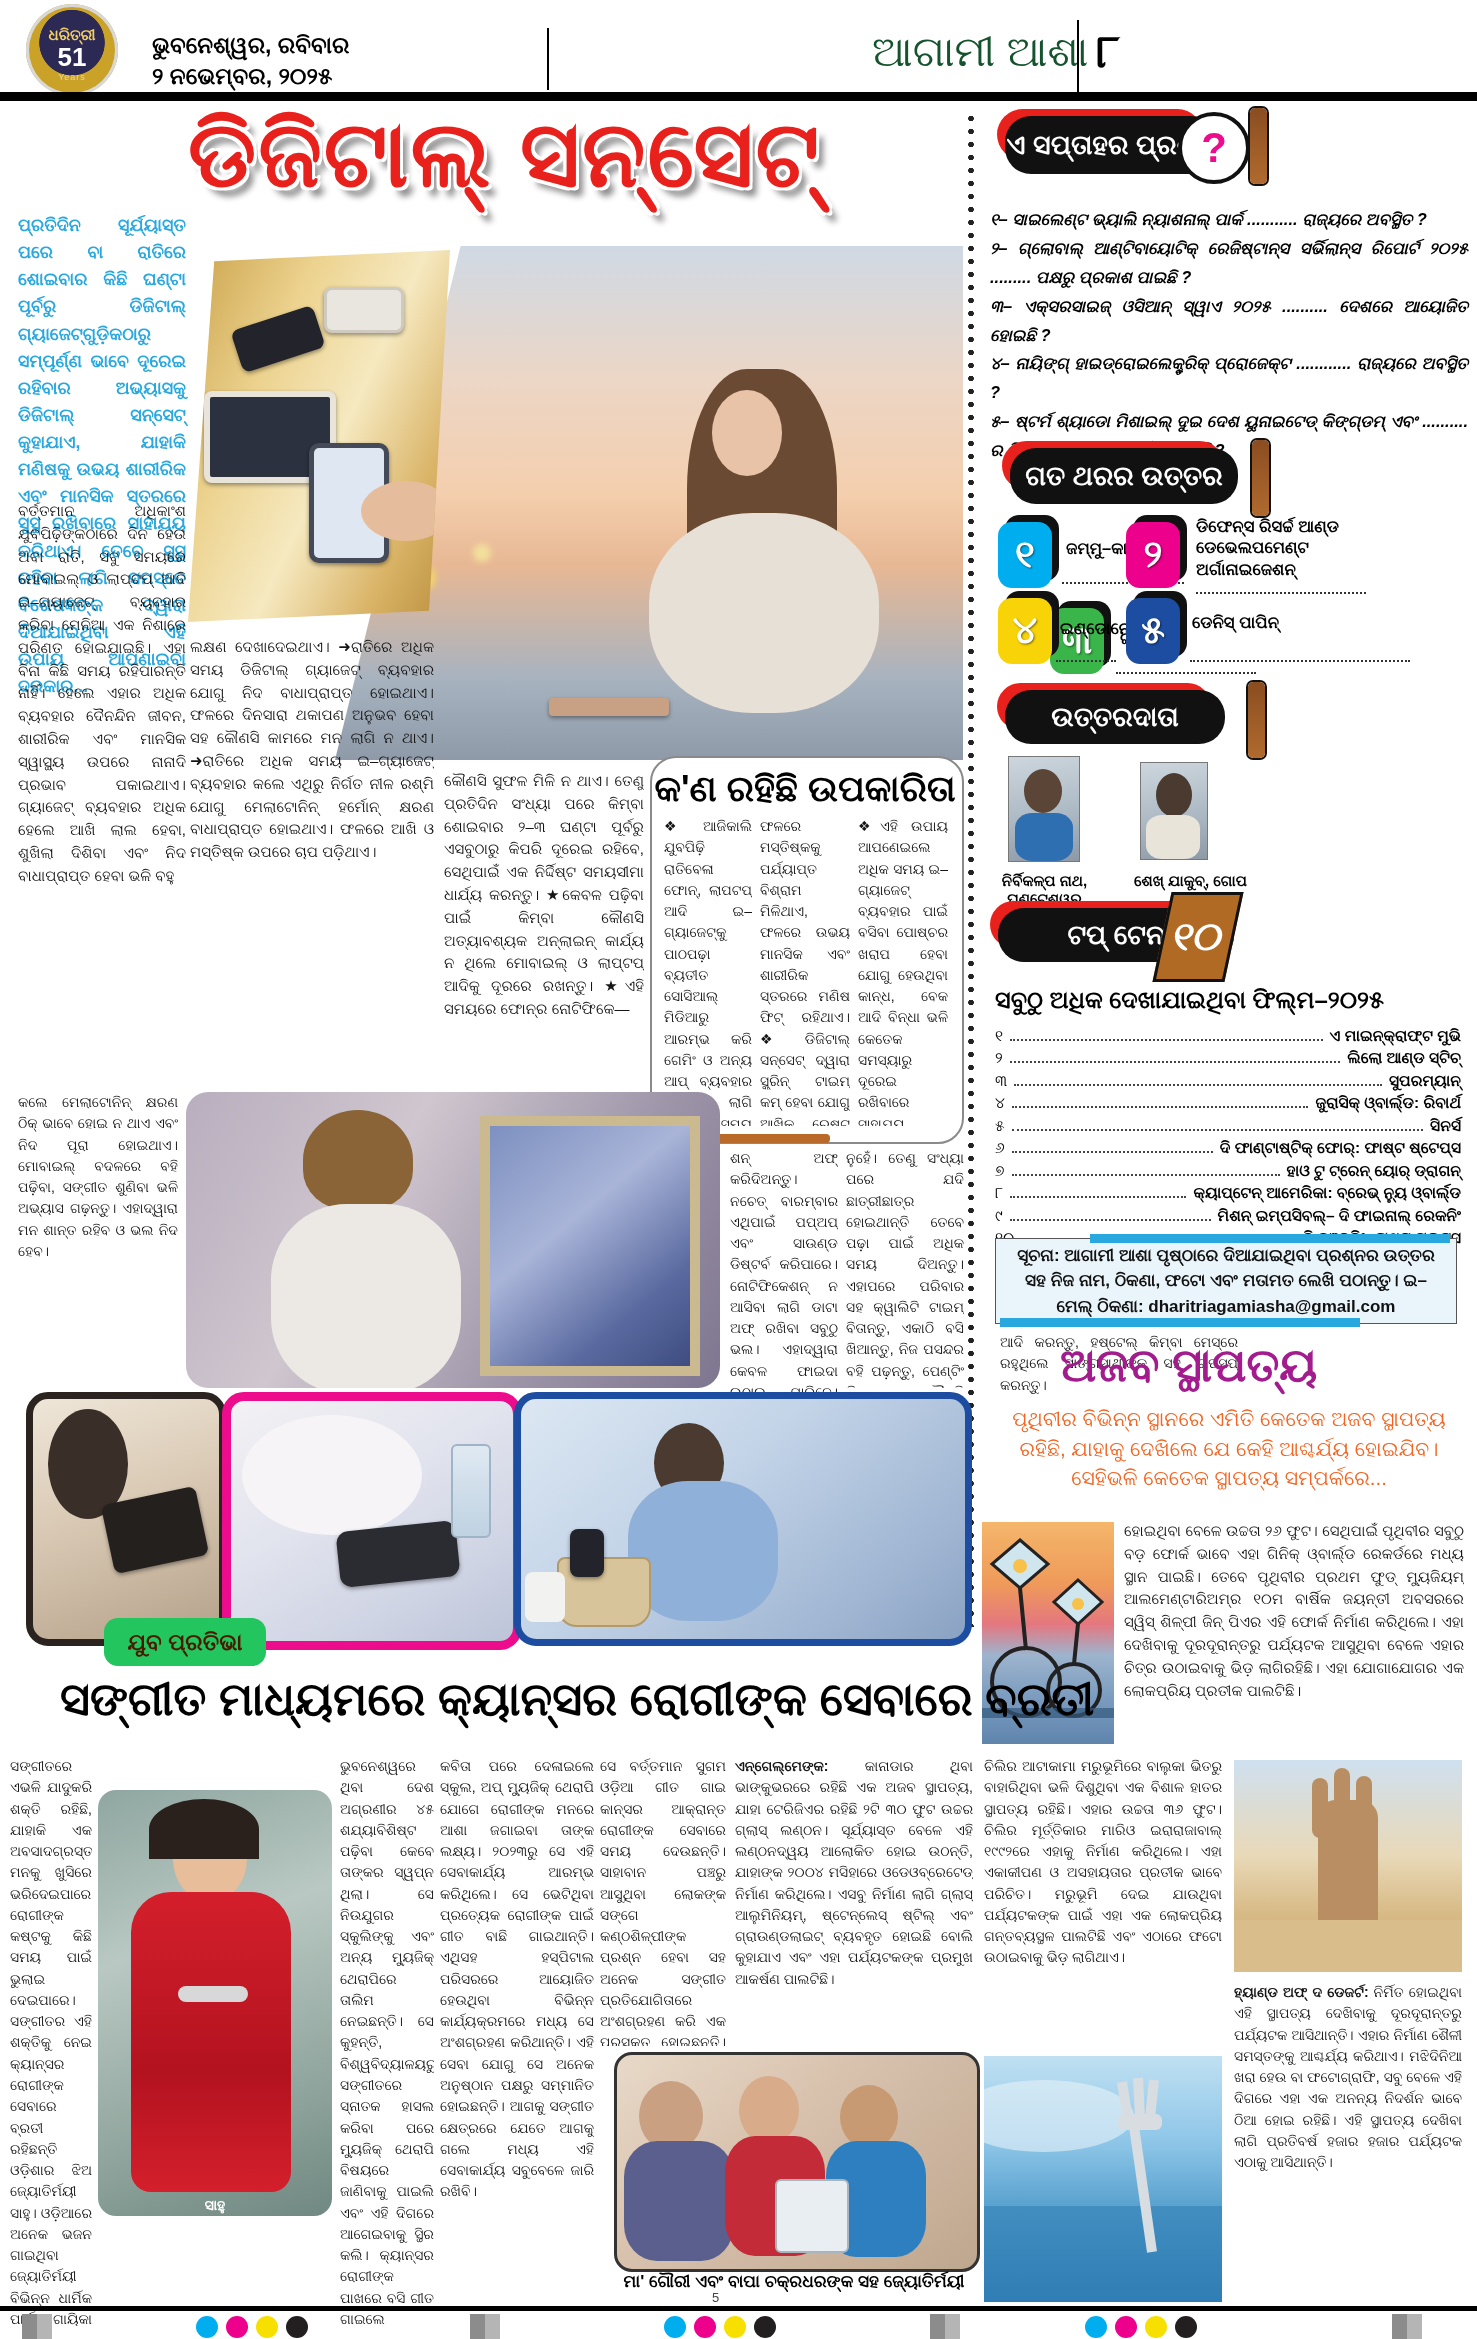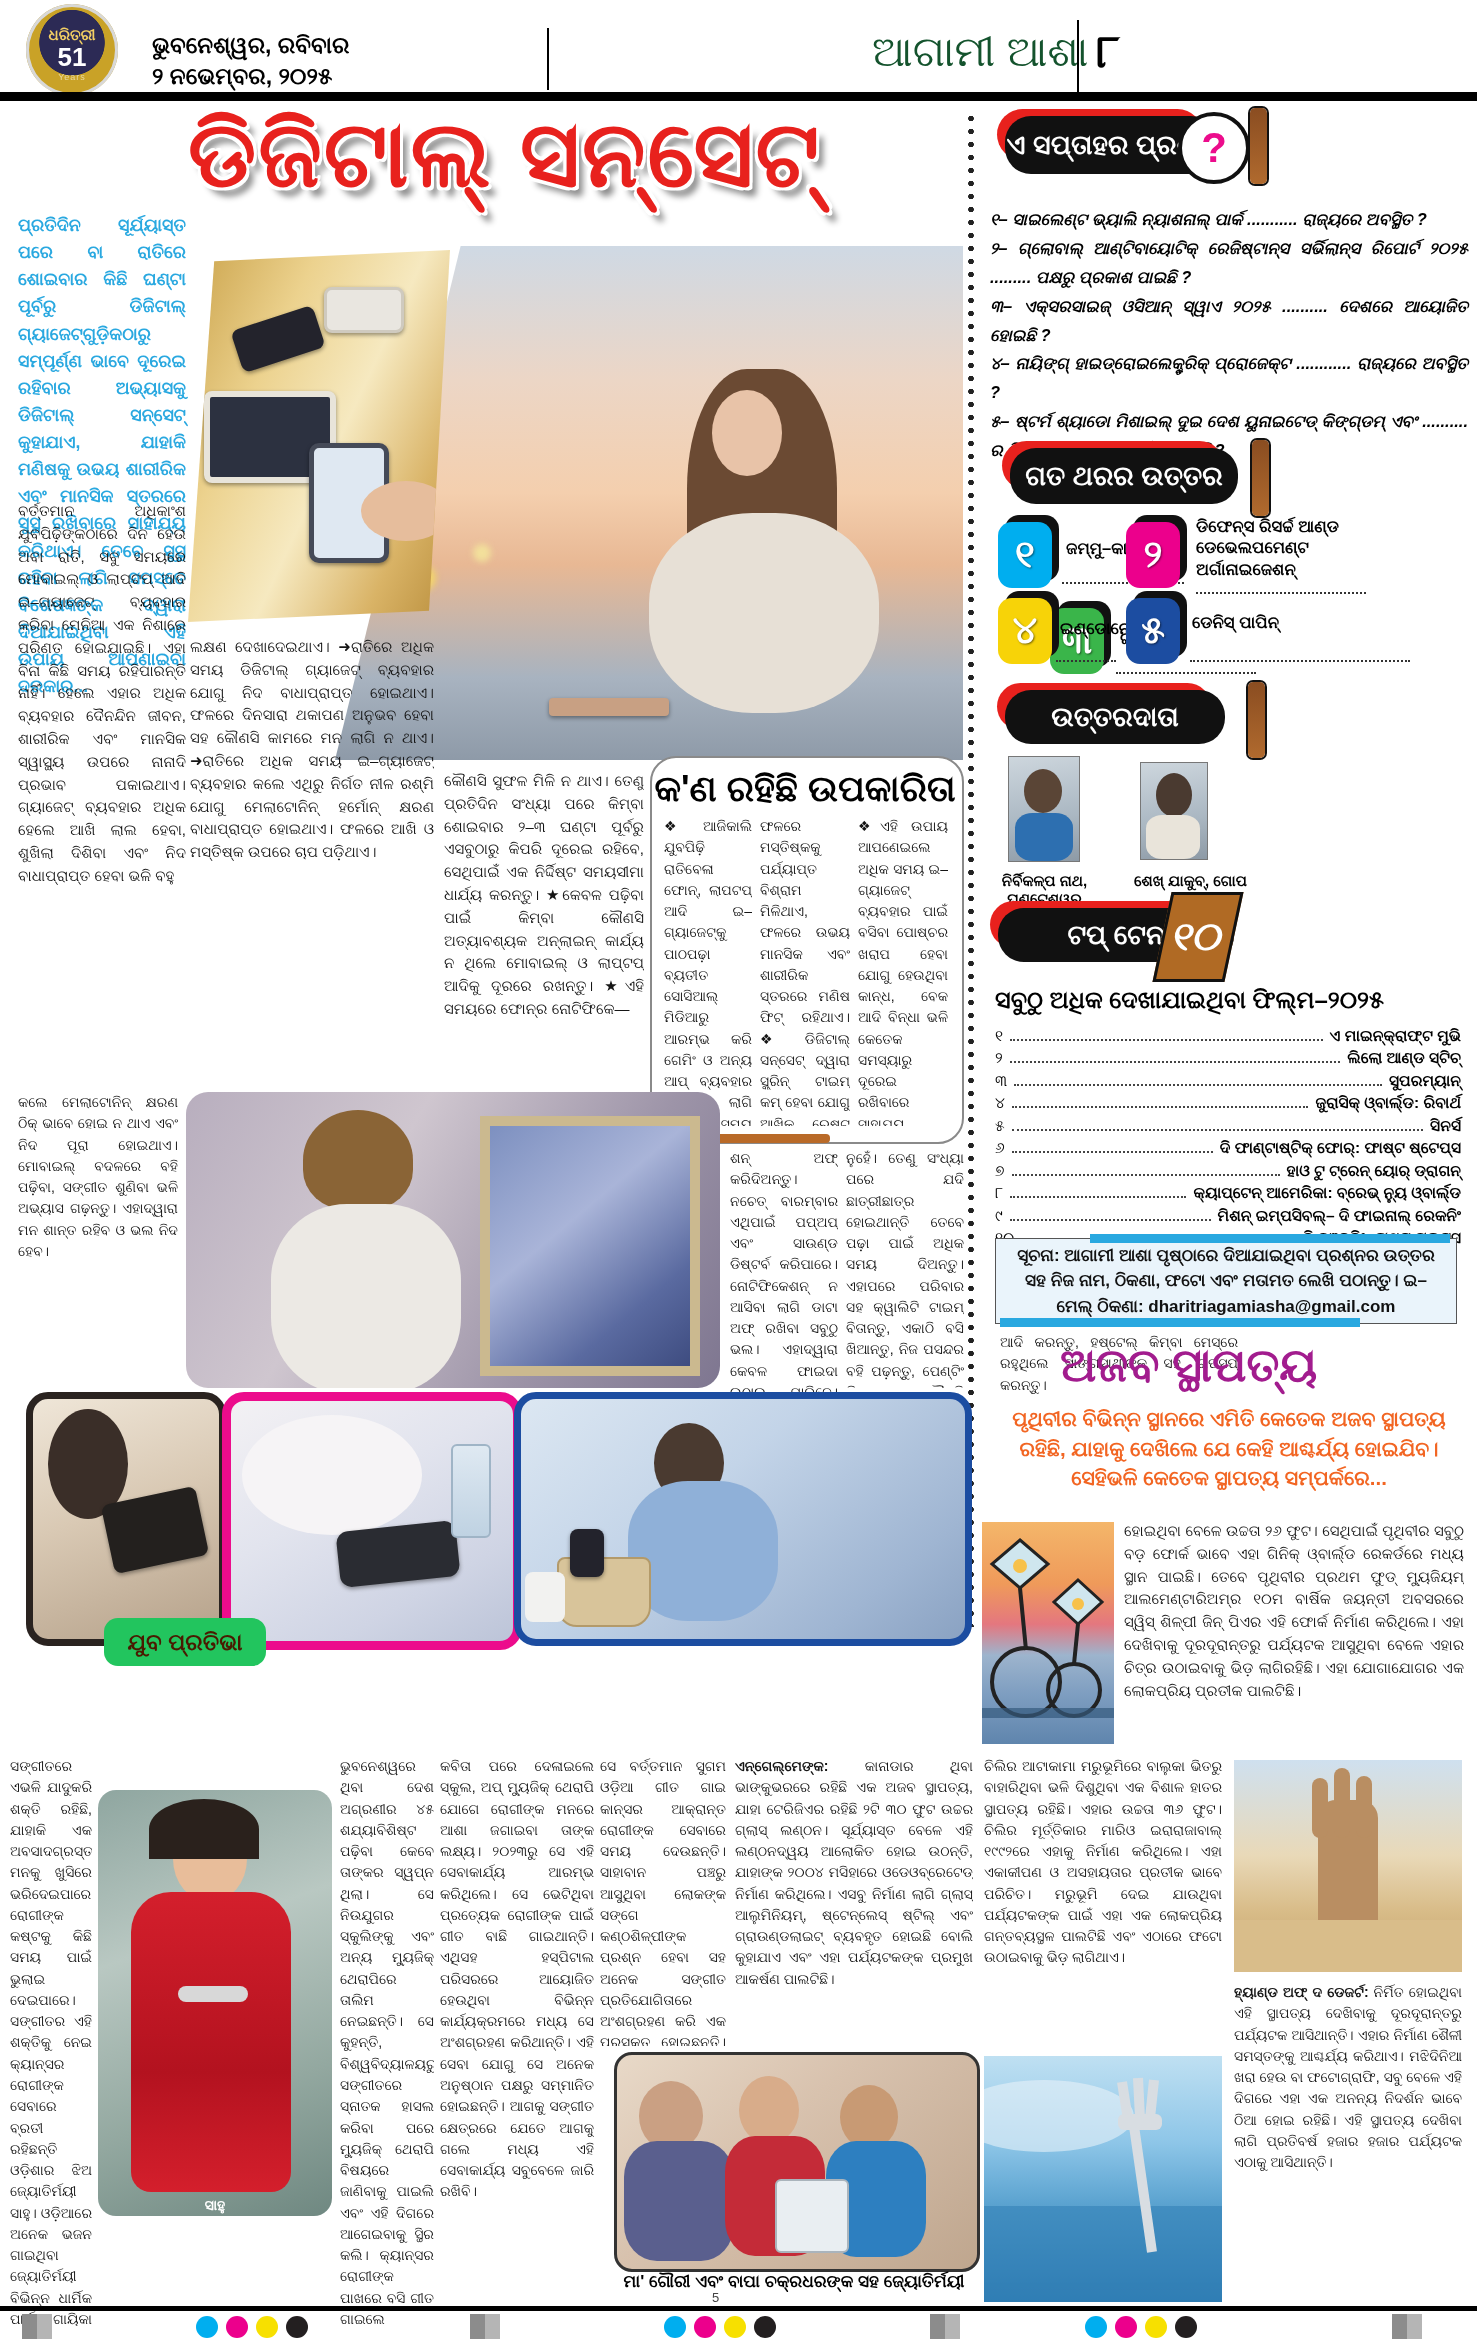--- a/index.html
+++ b/index.html
@@ -62,21 +62,21 @@
   .badge10{position:absolute;width:66px;height:84px;background:#b06a24;border:3px solid #111;transform:skewX(-12deg);
       display:flex;align-items:center;justify-content:center;color:#fff;font-weight:900;font-size:40px;}
   .ttsub{font-weight:900;font-size:24px;color:#000;}
   .ttrow{display:flex;align-items:flex-end;height:22.5px;font-size:15.5px;color:#000;}
   .ttdots{flex:1;border-bottom:2.2px dotted #444;margin:0 7px 4px 7px;}
   .ttname{font-weight:bold;white-space:nowrap;}
   .notice{background:#eaf4fb;border:1.5px solid #555;font-size:17px;font-weight:600;text-align:center;line-height:1.5;
       display:flex;align-items:center;justify-content:center;padding:8px 14px;box-sizing:border-box;}
   .cyanbar{position:absolute;height:9px;background:#29a8e0;}
   .ajtitle{color:#a21c8e;font-weight:900;font-size:46px;white-space:nowrap;}
-  .ajintro{color:#f26522;font-weight:bold;font-size:20.5px;line-height:1.45;text-align:center;}
+  .ajintro{color:#f26522;font-weight:normal;font-size:20.5px;line-height:1.45;text-align:center;}
   .lead-b{font-weight:900;}
   
   .tag{background:#22c55e;border-radius:14px;display:flex;align-items:center;justify-content:center;
       color:#4a1a00;font-weight:900;font-size:23px;}
   .mheadline{font-weight:900;font-size:46px;color:#000;white-space:nowrap;text-align:center;}
   .caption{font-weight:bold;font-size:17px;color:#000;text-align:center;}
   
   .rule{background:#000;height:5px;}
   .regsq{width:30px;height:30px;background:linear-gradient(90deg,#8c8c8c 50%,#b5b5b5 50%);}
   .dotrow{display:flex;gap:8px;}
@@ -346,20 +346,21 @@
         <line x1="154" y1="22" x2="156" y2="62"></line>
         <line x1="170" y1="24" x2="166" y2="62"></line>
       </g>
       <rect x="134" y="58" width="44" height="16" rx="6" fill="#d8dde2"></rect>
     </svg>
   </div>
 
   <div class="abs tag" style="left:104px;top:1618px;width:162px;height:48px;">
     <span>ଯୁବ ପ୍ରତିଭା</span>
   </div>
+  <div class="abs mheadline" style="left:60px;top:1672px;width:880px;">ସଙ୍ଗୀତ ମାଧ୍ୟମରେ କ୍ୟାନ୍ସର ରୋଗୀଙ୍କ ସେବାରେ ବ୍ରତୀ</div>
 
   <div class="abs txt small" style="left:10px;top:1756px;width:82px;height:574px;">ସଙ୍ଗୀତରେ ଏଭଳି ଯାଦୁକରି ଶକ୍ତି ରହିଛି, ଯାହାକି ଏକ ଅବସାଦଗ୍ରସ୍ତ ମନକୁ ଖୁସିରେ ଭରିଦେଇପାରେ, ରୋଗୀଙ୍କ କଷ୍ଟକୁ କିଛି ସମୟ ପାଇଁ ଭୁଲାଇ ଦେଇପାରେ। ସଙ୍ଗୀତର ଏହି ଶକ୍ତିକୁ ନେଇ କ୍ୟାନ୍ସର ରୋଗୀଙ୍କ ସେବାରେ ବ୍ରତୀ ରହିଛନ୍ତି ଓଡ଼ିଶାର ଝିଅ ଜ୍ୟୋତିର୍ମୟୀ ସାହୁ। ଓଡ଼ିଆରେ ଅନେକ ଭଜନ ଗାଇଥିବା ଜ୍ୟୋତିର୍ମୟୀ ବିଭିନ୍ନ ଧାର୍ମିକ ପାର୍ଶ୍ୱ ଗାୟିକା ଭାବେ ମଧ୍ୟ କାମ କରିଛନ୍ତି। ପିଲାବେଳୁ ଗୀତ ଗାଇବାରେ ରୁଚି ଥିବାରୁ ସେ ଏହି କ୍ଷେତ୍ରକୁ ନିଜର କର୍ମକ୍ଷେତ୍ର କରିଛନ୍ତି। ସେ ଦେଶେଇଲେ ମଧ୍ୟ ସଙ୍ଗୀତ ସାଧନା ଜାରି ରଖିଛନ୍ତି ଏବଂ ଅନେକ ସମ୍ମାନରେ ସମ୍ମାନିତ ହୋଇଛନ୍ତି।</div>
   <div class="abs photo ph-singer" style="left:98px;top:1790px;width:234px;height:426px;">
     <div class="blob" style="left:32%;top:6%;width:74px;height:86px;background:#e8bd9a;"></div>
     <div class="blob" style="left:22%;top:2%;width:110px;height:60px;background:#2a211c;border-radius:50% 50% 0 0;"></div>
     <div class="abs" style="left:14%;top:24%;width:160px;height:300px;background:linear-gradient(#d41f2c,#b3121f 60%,#d41f2c);border-radius:40px 40px 20px 20px;"></div>
     <div class="abs" style="left:34%;top:46%;width:70px;height:16px;background:#d8d8d8;border-radius:8px;"></div>
     <div class="caption" style="position:absolute;left:0;right:0;bottom:2px;color:#fff;font-size:14px;">ସାହୁ</div>
   </div>
   <div class="abs txt small" style="left:340px;top:1756px;width:94px;height:574px;">ଭୁବନେଶ୍ୱରେ ଥିବା ଦେଶ ଅଗ୍ରଣୀର ୪୫ ଶଯ୍ୟାବିଶିଷ୍ଟ ପଢ଼ିବା କେବେ ତାଙ୍କର ସ୍ୱପ୍ନ ଥିଲା। ସେ ନିଉଯୁଗର ସ୍କୁଲିଙ୍କୁ ଏବଂ ଅନ୍ୟ ମ୍ୟୁଜିକ୍ ଥେରାପିରେ ତାଲିମ ନେଇଛନ୍ତି। ସେ କୁହନ୍ତି, ବିଶ୍ୱବିଦ୍ୟାଳୟରୁ ସଙ୍ଗୀତରେ ସ୍ନାତକ ହାସଲ କରିବା ପରେ ମ୍ୟୁଜିକ୍ ଥେରାପି ବିଷୟରେ ଜାଣିବାକୁ ପାଇଲି ଏବଂ ଏହି ଦିଗରେ ଆଗେଇବାକୁ ସ୍ଥିର କଲି। କ୍ୟାନ୍ସର ରୋଗୀଙ୍କ ପାଖରେ ବସି ଗୀତ ଗାଇଲେ ସେମାନଙ୍କ ମୁହଁରେ ହସ ଫୁଟିଥାଏ, ଯାହା ମୋ ପାଇଁ ସବୁଠୁ ବଡ଼ ପୁରସ୍କାର। ପ୍ରତିଦିନ ଏହି ସେବାକାର୍ଯ୍ୟ କରିବାକୁ ମୁଁ ଖୁସି ଅନୁଭବ କରେ।</div>

